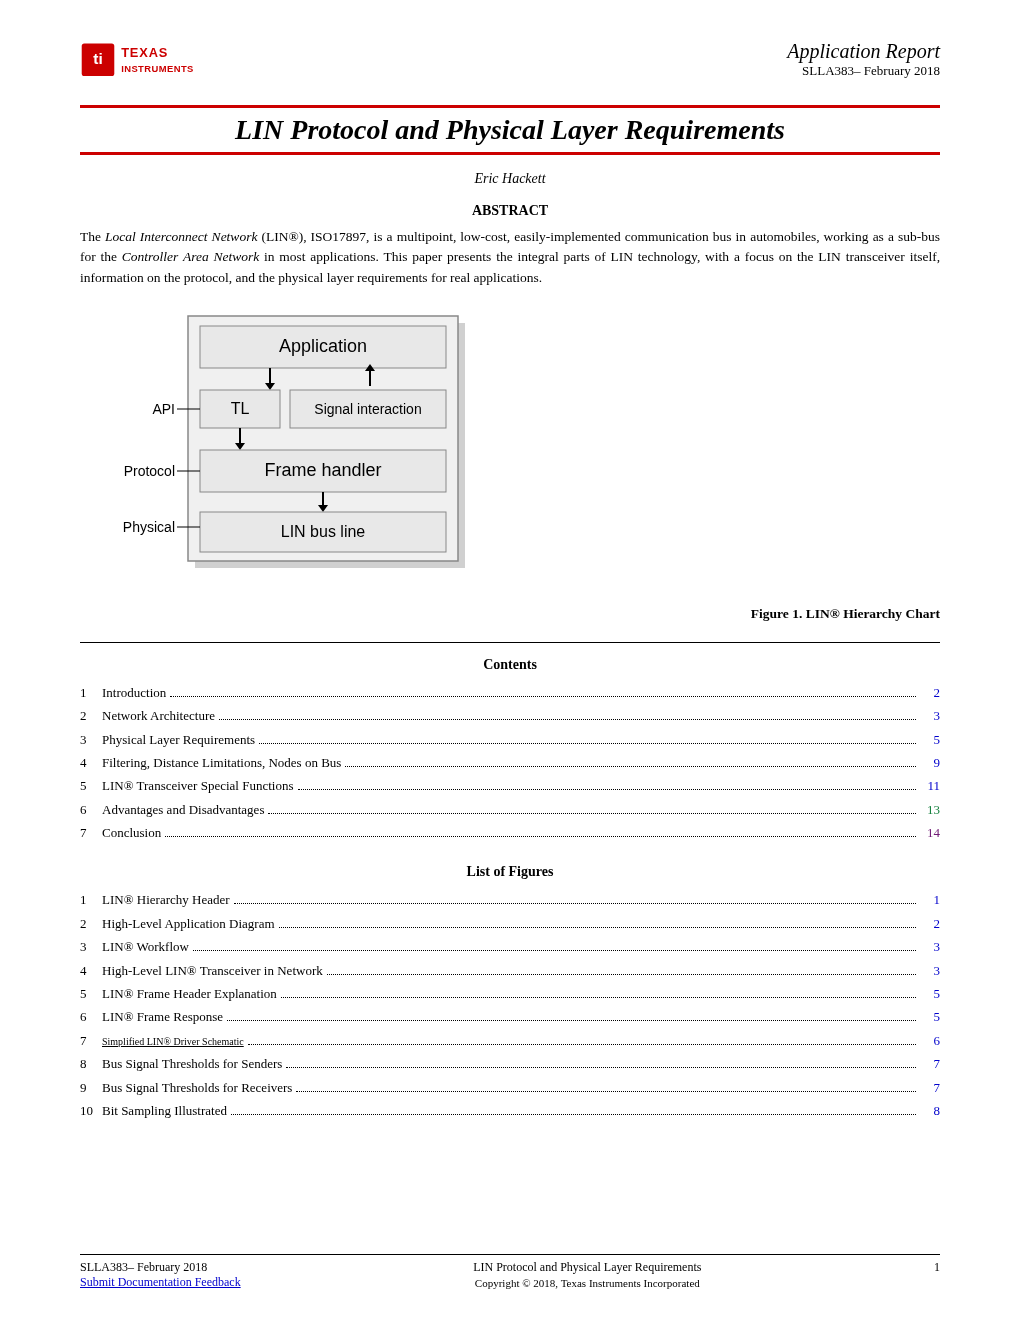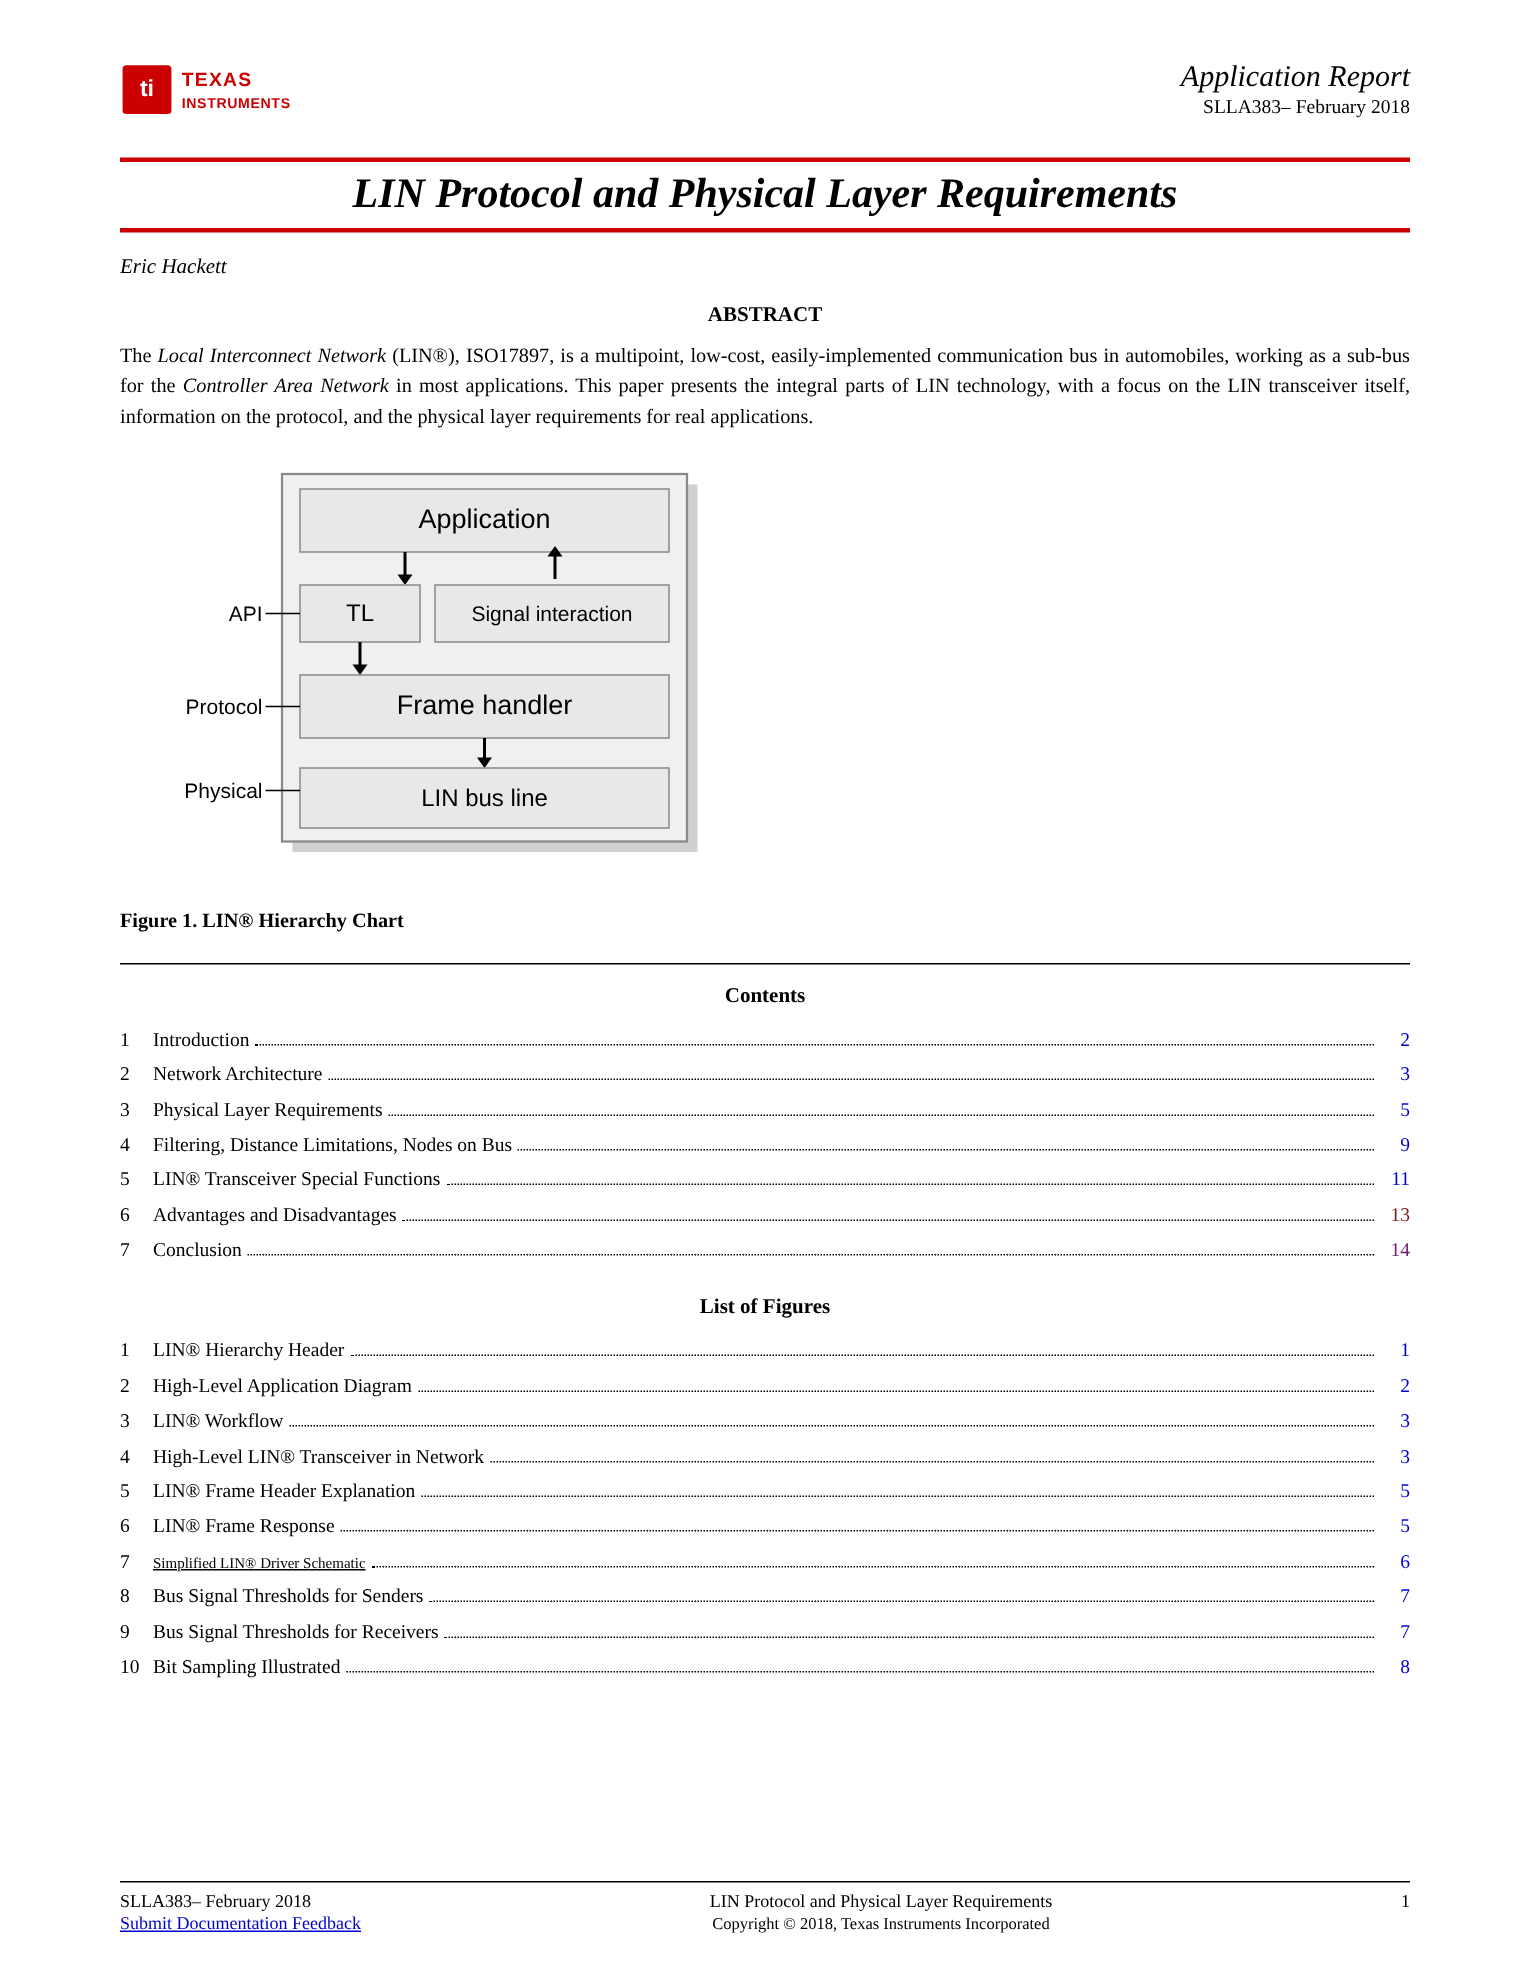--- a/index.html
+++ b/index.html
@@ -55,20 +55,21 @@
       font-size: 28px;
       font-weight: bold;
       font-style: italic;
       color: #000;
     }
     
     .author {
       font-style: italic;
       font-size: 14px;
       margin-bottom: 16px;
+      text-align: center;
     }
     
     .abstract-section {
       margin-bottom: 20px;
     }
     .abstract-title {
       text-align: center;
       font-weight: bold;
       font-size: 14px;
       margin-bottom: 8px;
@@ -83,21 +84,21 @@
       display: flex;
       margin: 20px 0 8px 0;
     }
     .diagram-wrapper {
       position: relative;
       width: 420px;
       height: 290px;
     }
     
     .figure-caption {
-      text-align: left;
+      text-align: right;
       font-size: 13.5px;
       margin-bottom: 20px;
     }
     
     .divider {
       border: none;
       border-top: 1.5px solid #000;
       margin: 10px 0 14px 0;
     }
     
@@ -288,21 +289,21 @@
         <div class="toc-row" style="display: flex; align-items: baseline; width: 100%; font-size: 13px; line-height: 1.8;">
           <span style="min-width: 22px; font-size: 13px;">5</span>
           <span style="white-space: nowrap; font-size: 13px;">LIN® Transceiver Special Functions</span>
           <span style="flex: 1 1 0%; border-bottom: 1px dotted rgb(0, 0, 0); margin: 0px 4px 4px;"></span>
           <span style="color: rgb(0, 0, 204); min-width: 20px; text-align: right; font-size: 13px;">11</span>
         </div>
         <div class="toc-row" style="display: flex; align-items: baseline; width: 100%; font-size: 13px; line-height: 1.8;">
           <span style="min-width: 22px; font-size: 13px;">6</span>
           <span style="white-space: nowrap; font-size: 13px;">Advantages and Disadvantages</span>
           <span style="flex: 1 1 0%; border-bottom: 1px dotted rgb(0, 0, 0); margin: 0px 4px 4px;"></span>
-          <span style="color: #7f1d1d; min-width: 20px; text-align: right; font-size: 13px;">13</span>
+          <span style="color: #15803d; min-width: 20px; text-align: right; font-size: 13px;">13</span>
         </div>
         <div class="toc-row" style="display: flex; align-items: baseline; width: 100%; font-size: 13px; line-height: 1.8;">
           <span style="min-width: 22px; font-size: 13px;">7</span>
           <span style="white-space: nowrap; font-size: 13px;">Conclusion</span>
           <span style="flex: 1 1 0%; border-bottom: 1px dotted rgb(0, 0, 0); margin: 0px 4px 4px;"></span>
           <span style="color: #701a75; min-width: 20px; text-align: right; font-size: 13px;">14</span>
         </div>
       </div>
   </div>
 

